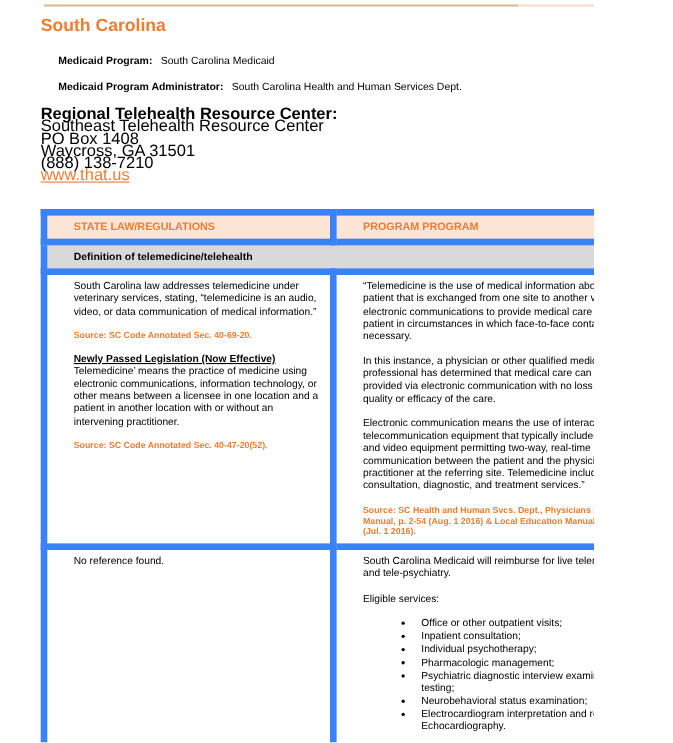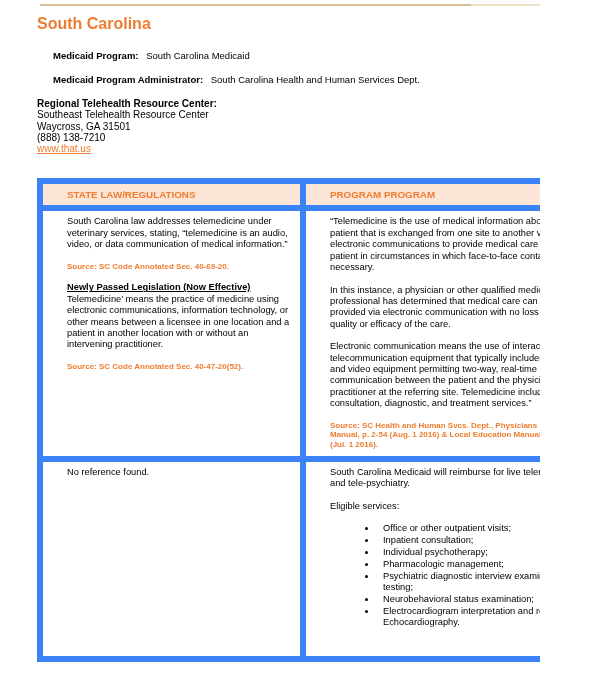--- a/index.html
+++ b/index.html
@@ -26,21 +26,21 @@
     margin: 14px 0 0 0;
     font-size: 16px;
     line-height: 19px;
     font-weight: bold;
     color: #ed7d31;
   }
   .info-line { margin-top: 17px; font-size: 9.5px; line-height: 11px; padding-left: 16px; }
   .info-line.second { margin-top: 13px; }
   .info-label { font-weight: bold; }
   .info-value { margin-left: 5px; }
-  .rtc-block { margin-top: 13px; font-size: 10px; line-height: 11.3px; }
+  .rtc-block { margin-top: 13px; font-size: 15px; line-height: 11.3px; }
   .rtc-label { font-weight: bold; }
   .rtc-link { color: #ed7d31; text-decoration: underline; cursor: pointer; }
 
   table.policy {
     margin-top: 24px;
     width: 554px;
     border-collapse: collapse;
     table-layout: fixed;
   }
   table.policy td, table.policy th {
@@ -109,37 +109,41 @@
     </div>
 
     <div class="info-line second">
       <span class="info-label">Medicaid Program Administrator:</span>
       <span class="info-value">South Carolina Health and Human Services Dept.</span>
     </div>
 
     <div class="rtc-block">
       <div class="rtc-label">Regional Telehealth Resource Center:</div>
       <div>Southeast Telehealth Resource Center</div>
+      <div>PO Box 1408</div>
       <div>Waycross, GA 31501</div>
       <div>(888) 138-7210</div>
       <div><a class="rtc-link">www.that.us</a></div>
     </div>
 
     <table class="policy">
       <colgroup>
           <col class="left-col">
           <col class="right-col">
         </colgroup>
 
       <tbody>
           <tr>
         <th class="col-header">STATE LAW/REGULATIONS</th>
         <th class="col-header">PROGRAM PROGRAM</th>
       </tr>
 
+      <tr>
+        <td class="section-header" colspan="2">Definition of telemedicine/telehealth</td>
+      </tr>
 
       <tr>
         <td class="body-cell">
           <p class="cell-p">South Carolina law addresses telemedicine under veterinary services, stating, “telemedicine is an audio, video, or data communication of medical information.”</p>
           <p class="source">Source: SC Code Annotated Sec. 40-69-20.</p>
           <p class="cell-heading">Newly Passed Legislation (Now Effective)</p>
           <p class="cell-p">Telemedicine’ means the practice of medicine using electronic communications, information technology, or other means between a licensee in one location and a patient in another location with or without an intervening practitioner.</p>
           <p class="source">Source: SC Code Annotated Sec. 40-47-20(52).</p>
         </td>
         <td class="body-cell">

